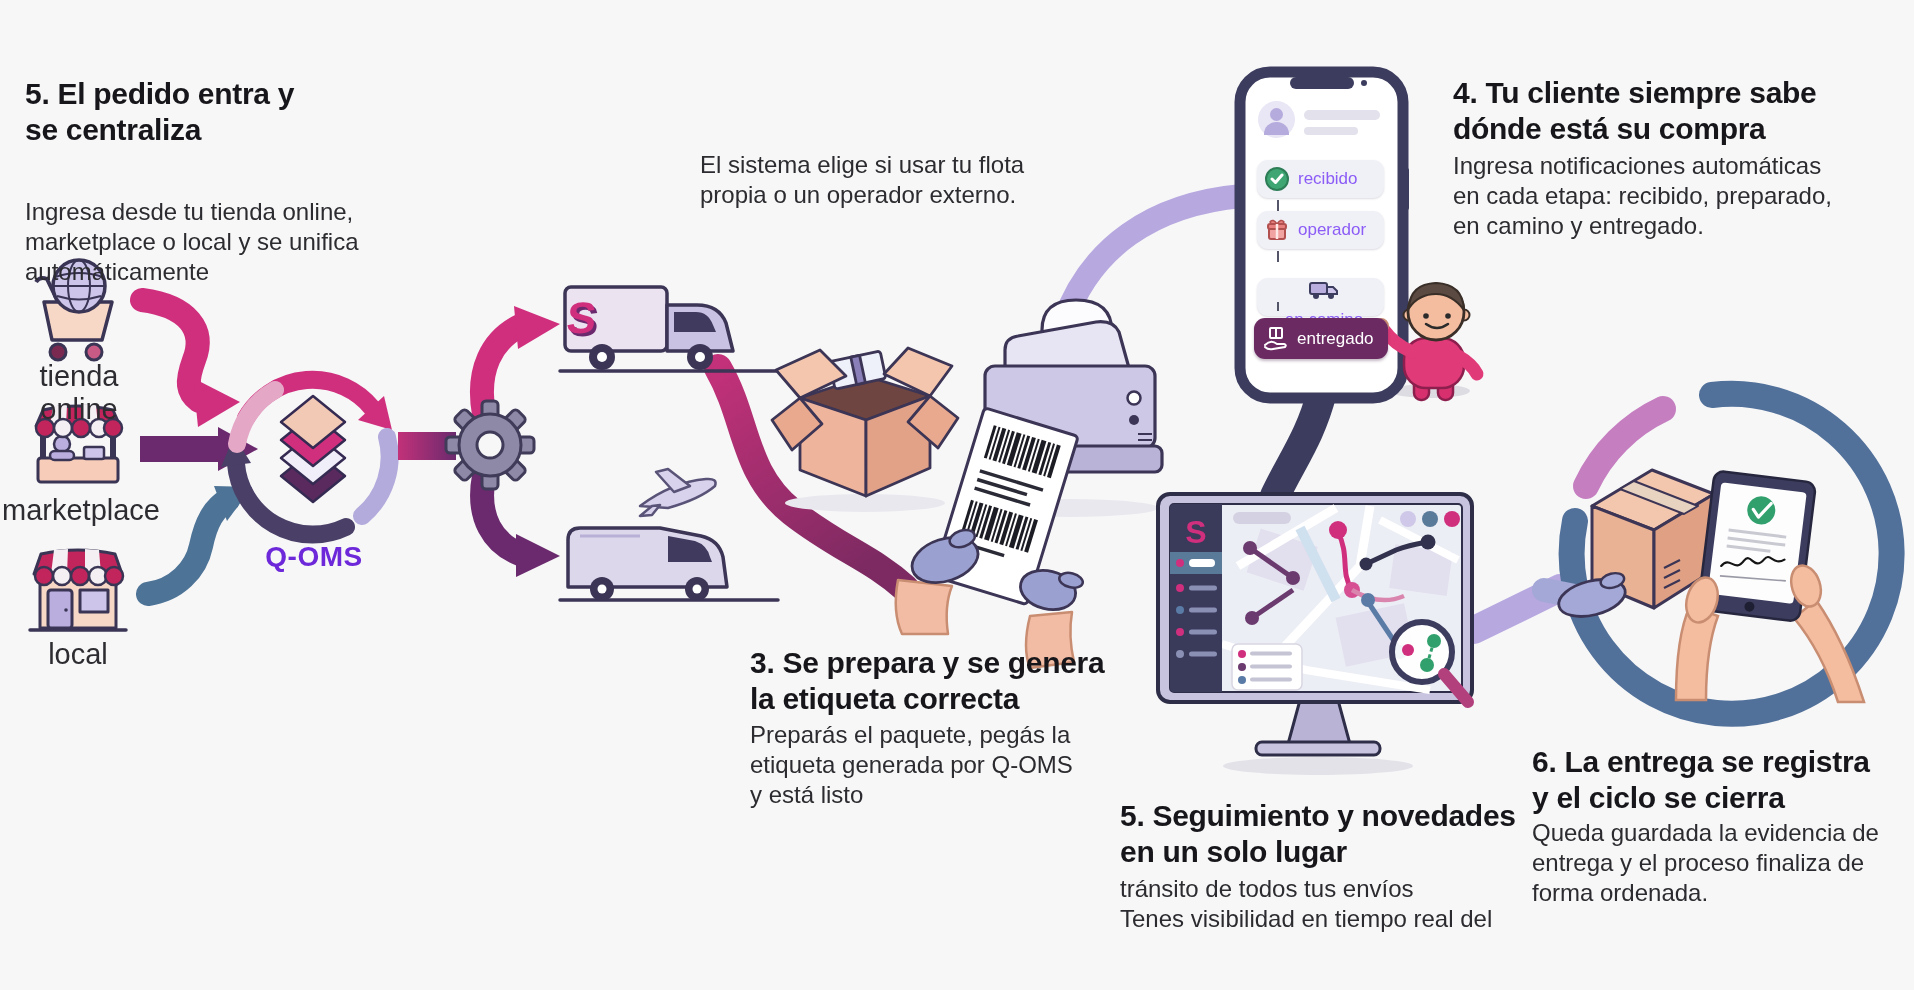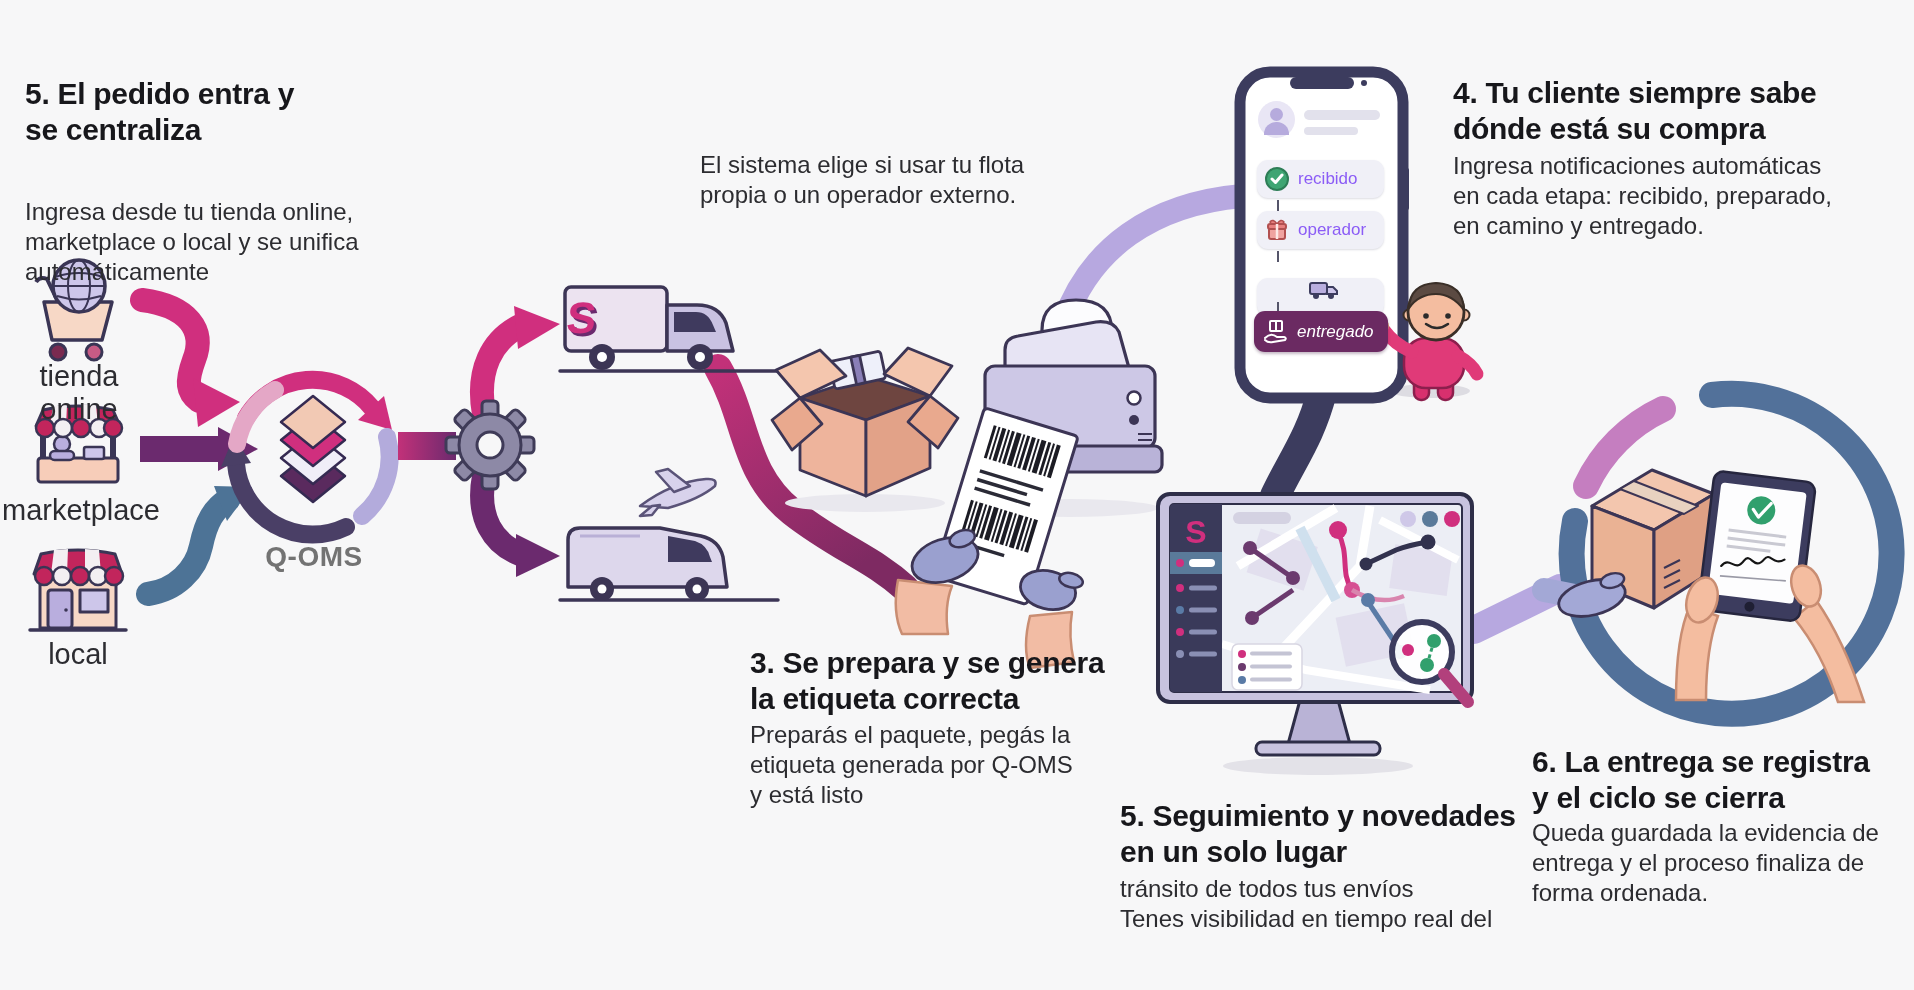--- a/index.html
+++ b/index.html
@@ -3,21 +3,21 @@
 <meta charset="utf-8">
 <style>
   html,body{margin:0;padding:0;background:#e9e9ea;}
   #canvas{position:relative;width:1914px;height:990px;background:#f7f7f8;overflow:hidden;
           font-family:"Liberation Sans",sans-serif;}
   #art{position:absolute;left:0;top:0;z-index:1;}
   .txt{position:absolute;z-index:3;}
   .title{font-weight:700;font-size:30px;line-height:1.2;color:#17171b;letter-spacing:-.3px;}
   .bodytxt{font-weight:400;font-size:24px;line-height:1.26;color:#2c2c30;}
   .srclabel{font-size:29px;color:#2c2c31;text-align:center;}
-  .qoms{font-weight:700;font-size:28px;color:#737373;text-align:center;letter-spacing:.5px;}
+  .qoms{font-weight:700;font-size:28px;color:#6d28d9;text-align:center;letter-spacing:.5px;}
   
   .avatar{position:absolute;z-index:4;left:1258px;top:101px;width:37px;height:37px;border-radius:50%;
           background:#e9e6f5;}
   .avatar .head{position:absolute;left:12px;top:7px;width:13px;height:13px;border-radius:50%;background:#b6abdd;}
   .avatar .bodyarc{position:absolute;left:6px;top:21px;width:25px;height:13px;border-radius:12px 12px 0 0;background:#b6abdd;}
   .avbar{position:absolute;z-index:4;background:#e2e1ec;border-radius:5px;}
   .pill{position:absolute;z-index:4;left:1257px;width:127px;height:38px;background:#f0f0f7;border-radius:11px;
         display:flex;align-items:center;gap:8px;padding-left:7px;box-sizing:border-box;
         box-shadow:0 1px 2px rgba(60,60,94,.18);}
   .pill span{font-size:17px;color:#8b5cf6;}
@@ -463,21 +463,21 @@
   <svg width="30" height="24" viewBox="0 0 30 24">
     <rect x="1" y="5" width="17" height="11" rx="2" fill="#b9aede" stroke="#3c3c5e" stroke-width="2"></rect>
     <path d="M18 9 h6 l4 4 v3 h-10 z" fill="#cdc6ea" stroke="#3c3c5e" stroke-width="2"></path>
     <circle cx="7" cy="18" r="3" fill="#3c3c5e"></circle>
         <circle cx="22" cy="18" r="3" fill="#3c3c5e"></circle>
   </svg>
   <span>en camino</span>
 </div>
 <div class="vdash" style="left:1277px;top:302px;height:9px;"></div>
 
-<div class="pill dark" style="top:311px;font-style:italic;">
+<div class="pill dark" style="top:318px;">
   <svg width="28" height="26" viewBox="0 0 28 26">
     <rect x="9" y="2" width="12" height="10" rx="1" fill="none" stroke="#ffffff" stroke-width="2"></rect>
     <line x1="15" y1="2" x2="15" y2="12" stroke="#ffffff" stroke-width="2"></line>
     <path d="M4 19 q6 -6 12 -1 l7 0 q3 1 1 3 l-12 2 q-5 1 -8 -2" fill="none" stroke="#ffffff" stroke-width="2" stroke-linecap="round"></path>
   </svg>
   <span>entregado</span>
 </div>
 
 </div>
 

